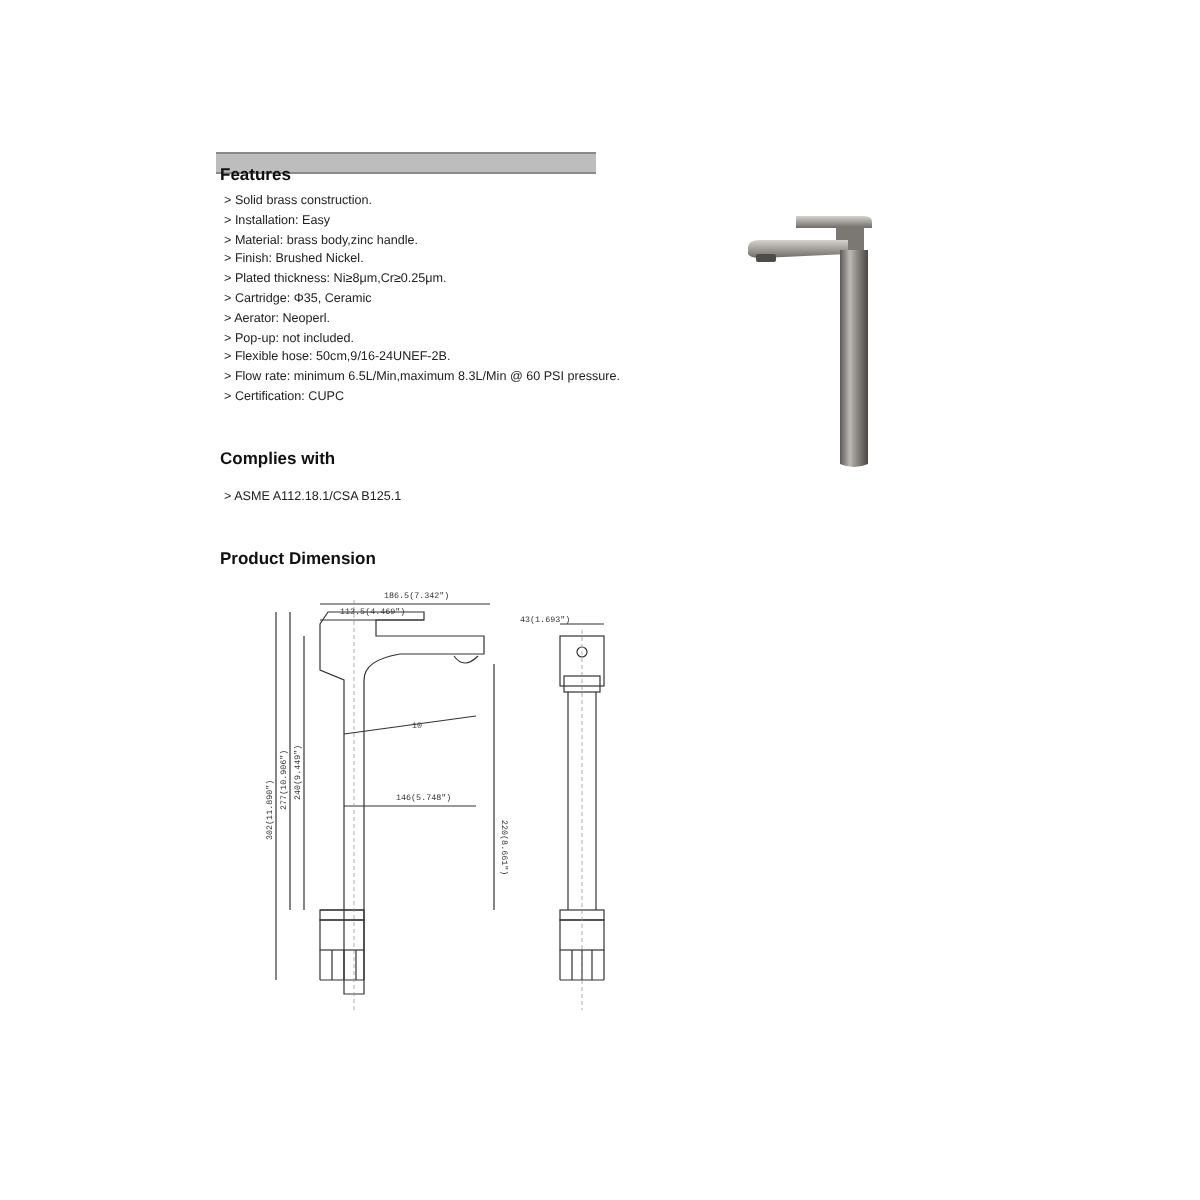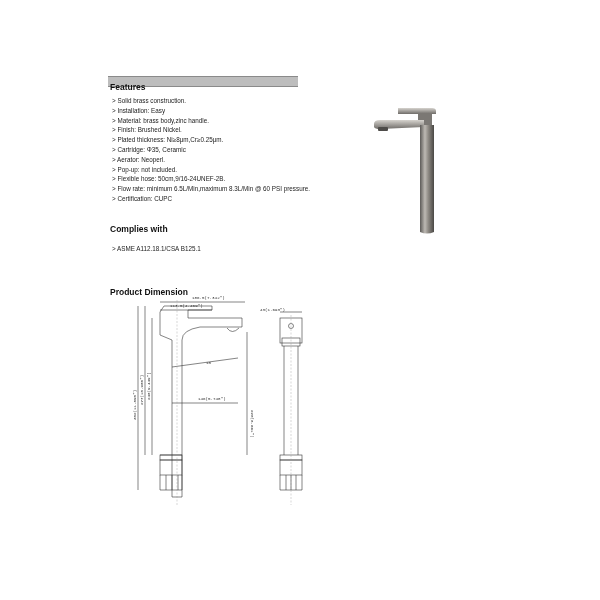--- a/index.html
+++ b/index.html
@@ -30,21 +30,21 @@
   <li>Flexible hose: 50cm,9/16-24UNEF-2B.</li>
   <li>Flow rate: minimum 6.5L/Min,maximum 8.3L/Min @ 60 PSI pressure.</li>
   <li>Certification: CUPC</li>
 </ul>
 
 <div class="h" style="top:224px;">Complies with</div>
 <ul class="list" style="top:244px;">
   <li>ASME A112.18.1/CSA B125.1</li>
 </ul>
 
-<div class="h" style="top:287px;text-align:right;">Product Dimension</div>
+<div class="h" style="top:274px;text-align:right;">Product Dimension</div>
 
 <svg class="photo" viewBox="0 0 90 140">
   <defs>
     <linearGradient id="metal" x1="0" x2="1" y1="0" y2="0">
       <stop offset="0" stop-color="#5c5a57"></stop>
       <stop offset="0.35" stop-color="#bdb9b3"></stop>
       <stop offset="0.6" stop-color="#8d8983"></stop>
       <stop offset="1" stop-color="#4a4845"></stop>
     </linearGradient>
     <linearGradient id="metalh" x1="0" x2="0" y1="0" y2="1">

